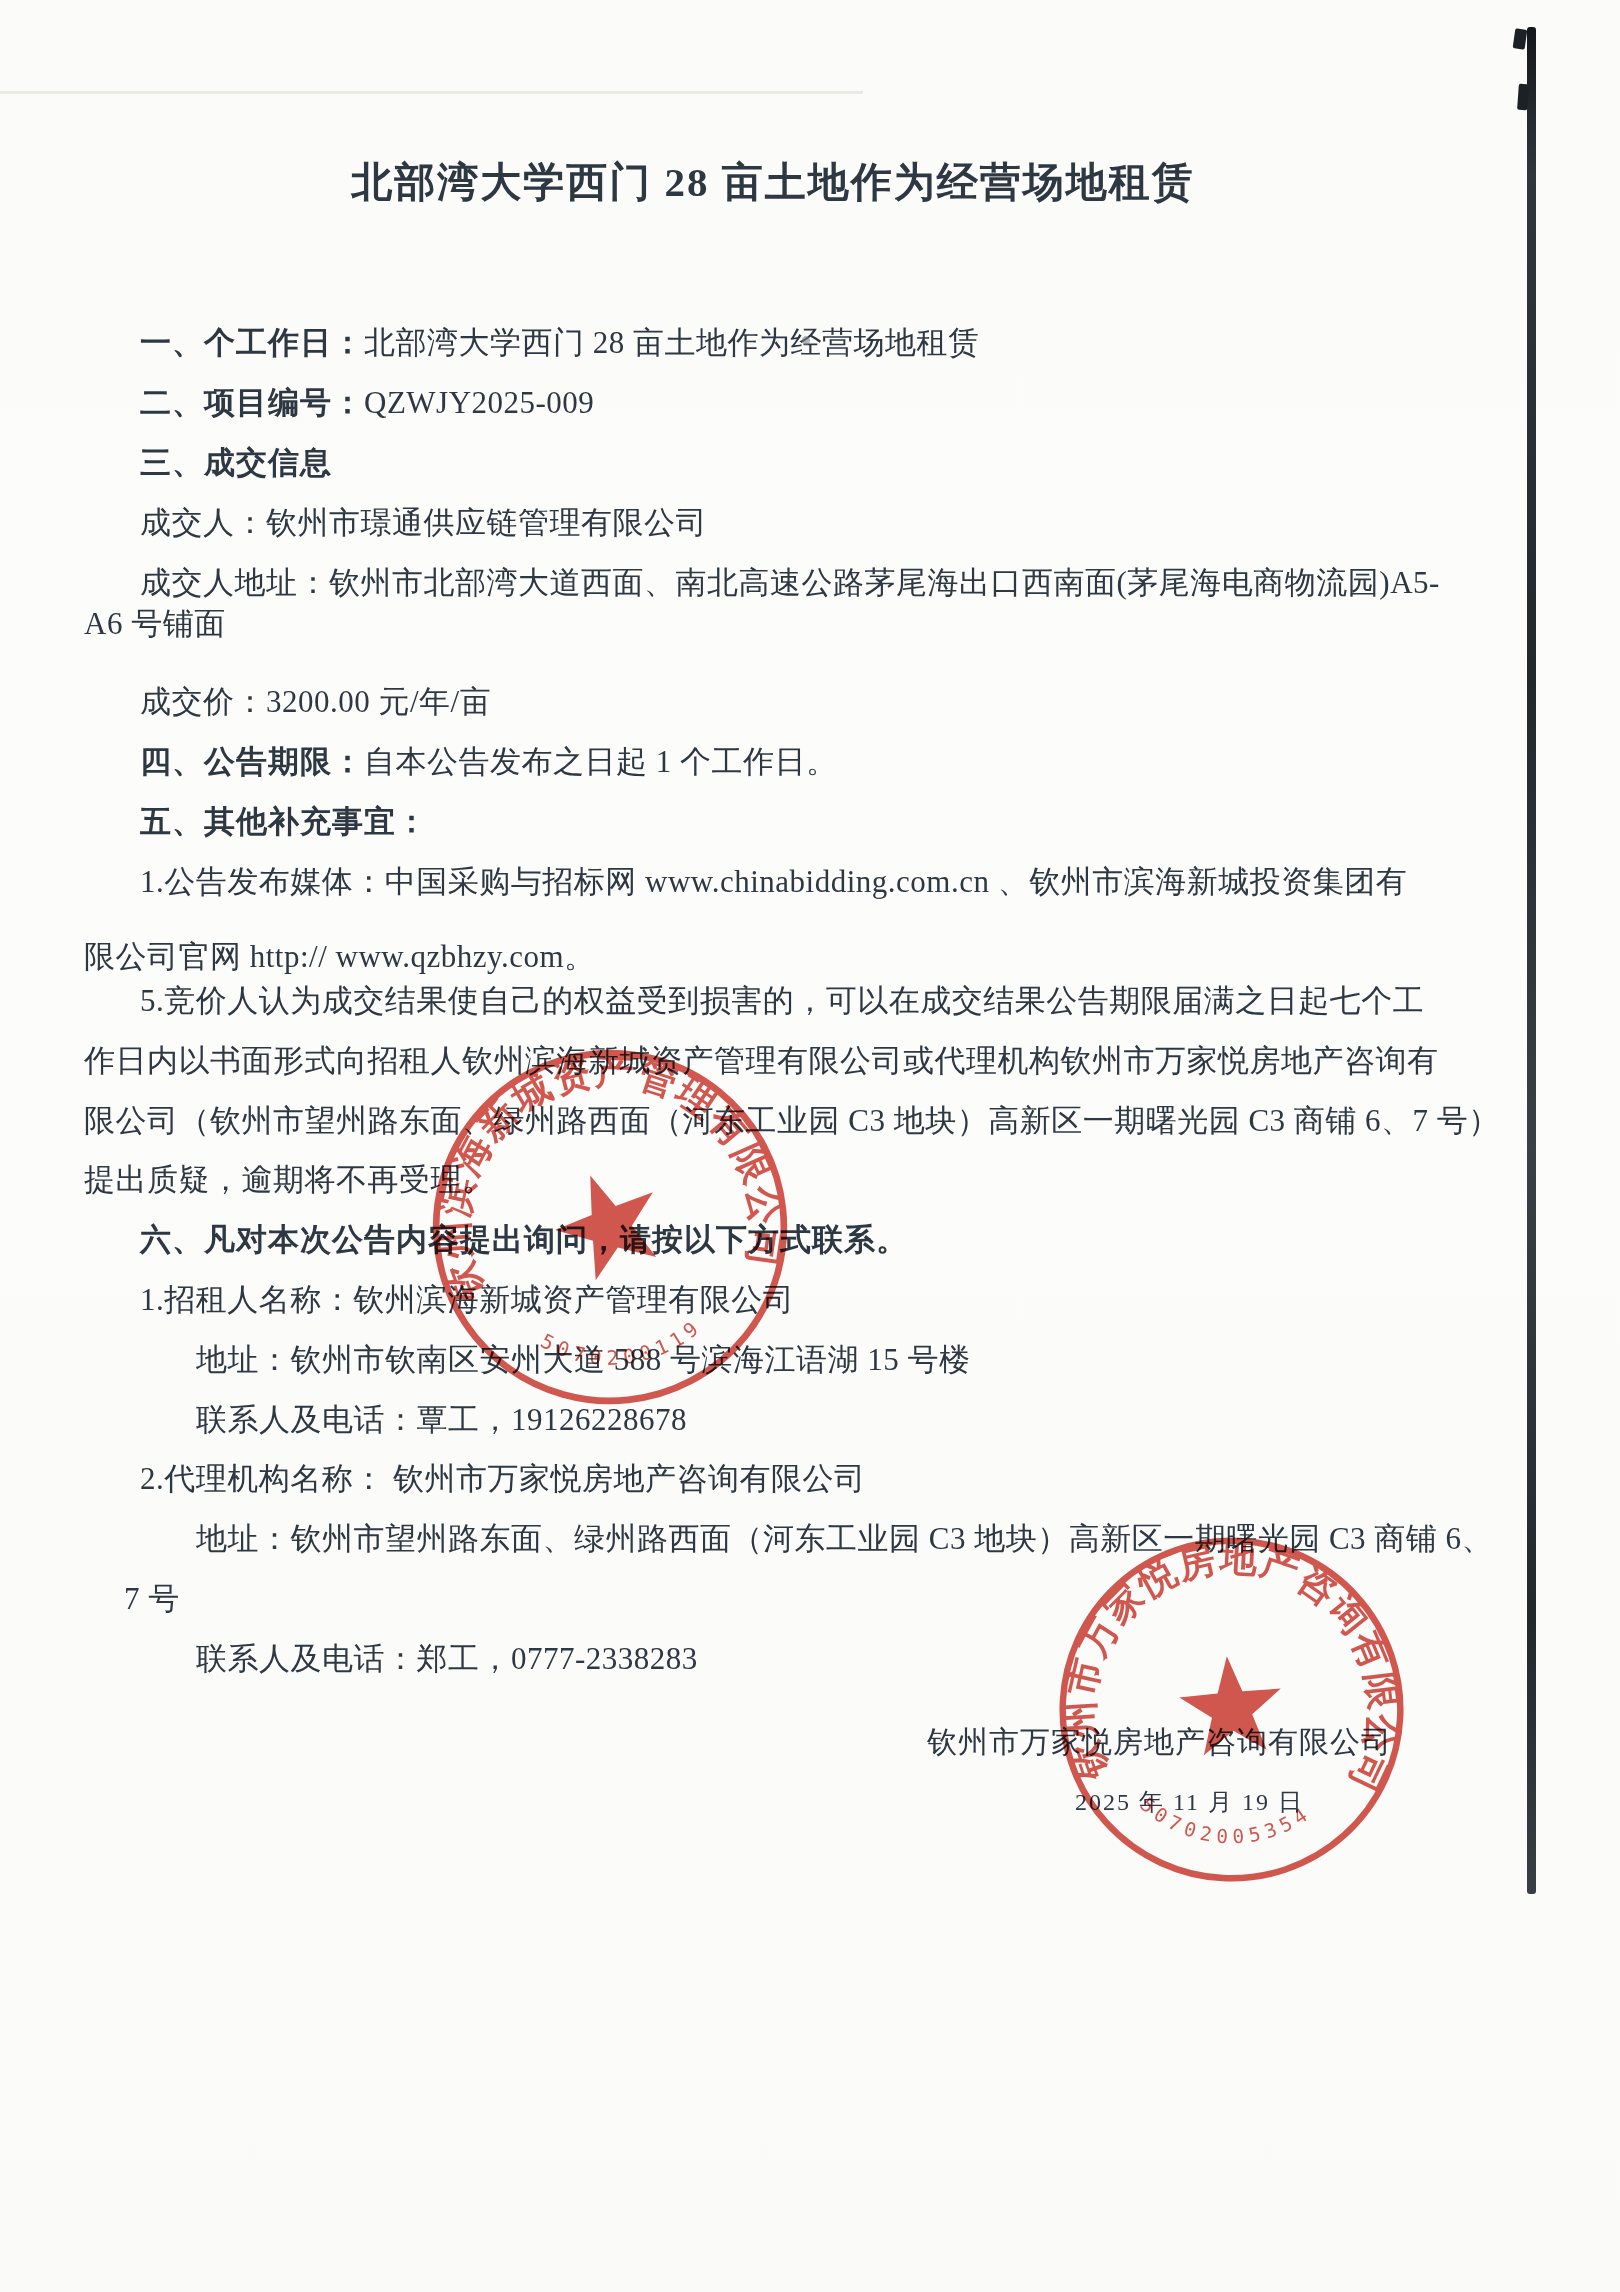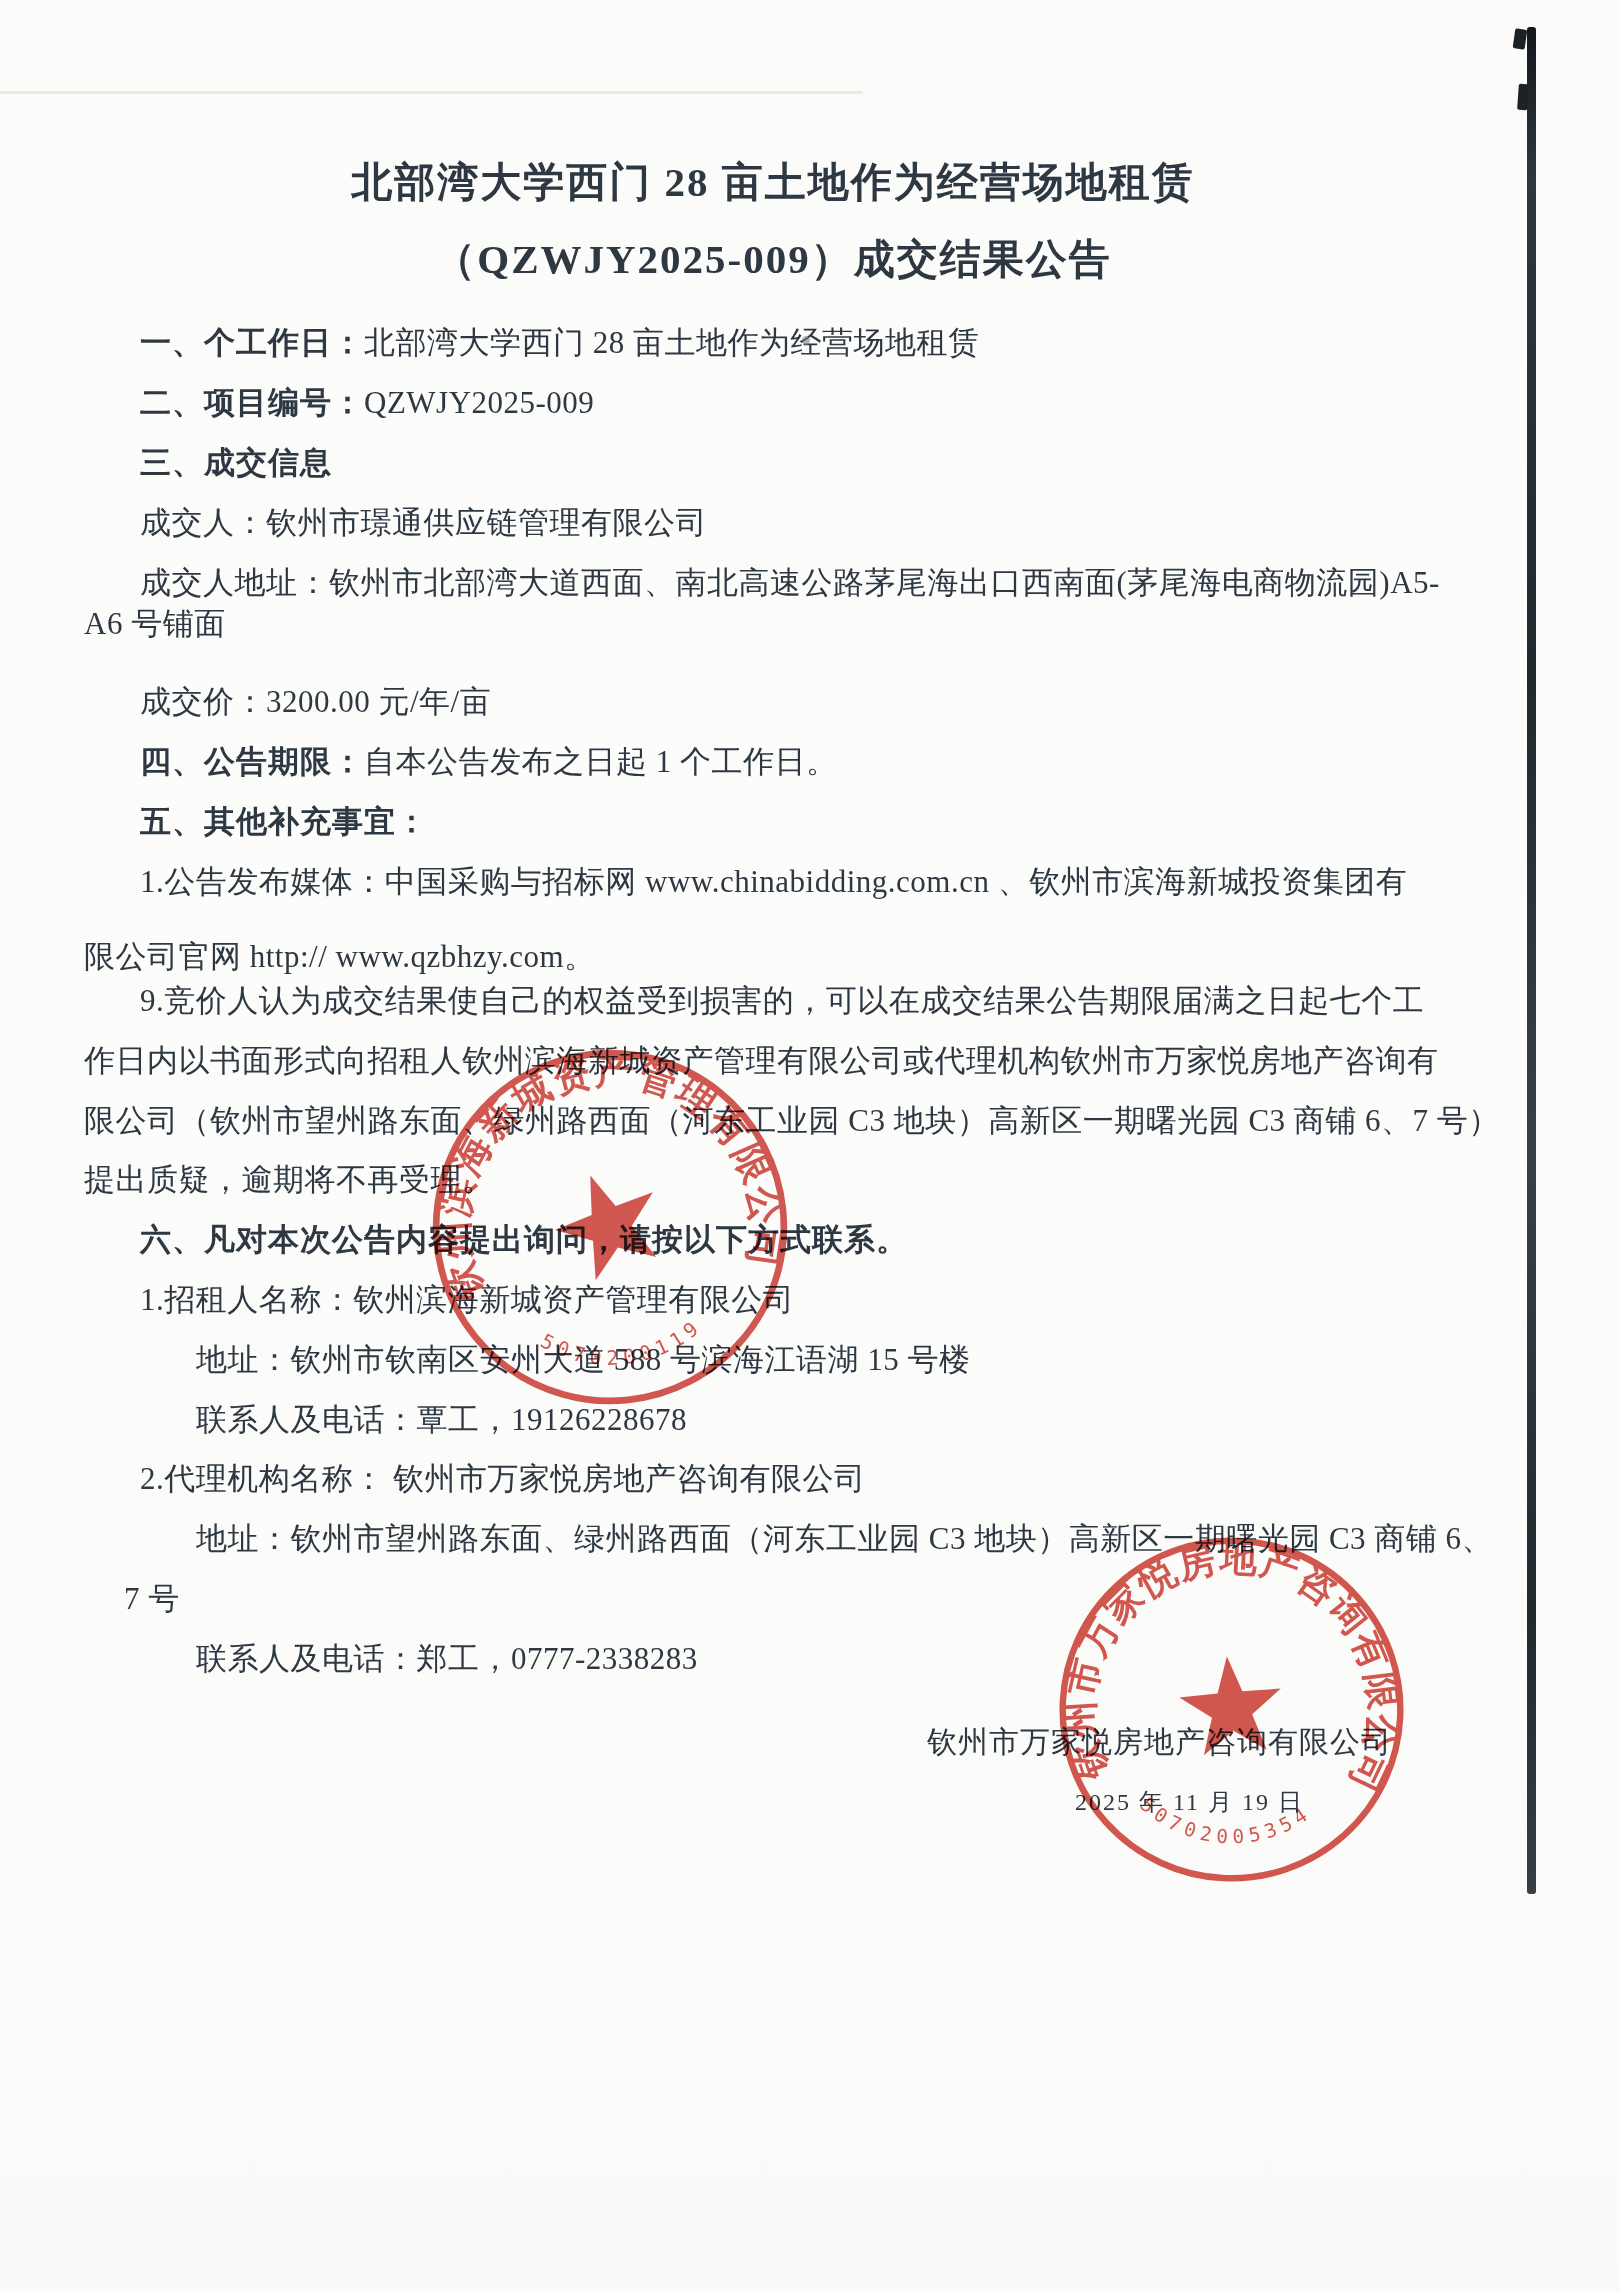--- a/index.html
+++ b/index.html
@@ -50,36 +50,35 @@
   .speck{position:absolute;left:802px;top:336px;width:7.8px;height:8.8px;border-radius:50%;
     background:rgba(120,126,134,.55);}
 </style>
 </head>
 <body>
 
 <div class="page">
 
   <div class="title-block">
     <div class="t1">北部湾大学西门 28 亩土地作为经营场地租赁</div>
-    <div class="t2">（QZWJY2025-009）成交结果公告</div>
   </div>
 
   <div id="lines">
       <div class="line" style="top: 323px; left: 140px;"><b>一、个工作日：</b><span>北部湾大学西门 28 亩土地作为经营场地租赁</span></div>
       <div class="line" style="top: 383px; left: 140px;"><b>二、项目编号：</b><span>QZWJY2025-009</span></div>
       <div class="line" style="top: 443px; left: 140px;"><b>三、成交信息</b></div>
       <div class="line" style="top: 503px; left: 140px;"><span>成交人：钦州市璟通供应链管理有限公司</span></div>
       <div class="line" style="top: 563px; left: 140px;"><span>成交人地址：钦州市北部湾大道西面、南北高速公路茅尾海出口西南面(茅尾海电商物流园)A5-</span></div>
       <div class="line" style="top: 604px; left: 84px;"><span>A6 号铺面</span></div>
       <div class="line" style="top: 682px; left: 140px;"><span>成交价：3200.00 元/年/亩</span></div>
       <div class="line" style="top: 742px; left: 140px;"><b>四、公告期限：</b><span>自本公告发布之日起 1 个工作日。</span></div>
       <div class="line" style="top: 802px; left: 140px;"><b>五、其他补充事宜：</b></div>
       <div class="line" style="top: 862px; left: 140px;"><span>1.公告发布媒体：中国采购与招标网 www.chinabidding.com.cn 、钦州市滨海新城投资集团有</span></div>
       <div class="line" style="top: 937px; left: 84px;"><span>限公司官网 http:// www.qzbhzy.com。</span></div>
-      <div class="line" style="top: 981px; left: 140px;"><span>9.竞价人认为成交结果使自己的权益受到损害的，可以在成交结果公告期限届满之日起七个工</span></div>
+      <div class="line" style="top: 981px; left: 140px;"><span>5.竞价人认为成交结果使自己的权益受到损害的，可以在成交结果公告期限届满之日起七个工</span></div>
       <div class="line" style="top: 1041px; left: 84px;"><span>作日内以书面形式向招租人钦州滨海新城资产管理有限公司或代理机构钦州市万家悦房地产咨询有</span></div>
       <div class="line" style="top: 1101px; left: 84px;"><span>限公司（钦州市望州路东面、绿州路西面（河东工业园 C3 地块）高新区一期曙光园 C3 商铺 6、7 号）</span></div>
       <div class="line" style="top: 1160px; left: 84px;"><span>提出质疑，逾期将不再受理。</span></div>
       <div class="line" style="top: 1220px; left: 140px;"><b>六、凡对本次公告内容提出询问，请按以下方式联系。</b></div>
       <div class="line" style="top: 1280px; left: 140px;"><span>1.招租人名称：钦州滨海新城资产管理有限公司</span></div>
       <div class="line" style="top: 1340px; left: 196px;"><span>地址：钦州市钦南区安州大道 588 号滨海江语湖 15 号楼</span></div>
       <div class="line" style="top: 1400px; left: 196px;"><span>联系人及电话：覃工，19126228678</span></div>
       <div class="line" style="top: 1459px; left: 140px;"><span>2.代理机构名称： 钦州市万家悦房地产咨询有限公司</span></div>
       <div class="line" style="top: 1519px; left: 196px;"><span>地址：钦州市望州路东面、绿州路西面（河东工业园 C3 地块）高新区一期曙光园 C3 商铺 6、</span></div>
       <div class="line" style="top: 1579px; left: 84px; margin-left: 40px;"><span>7 号</span></div>

